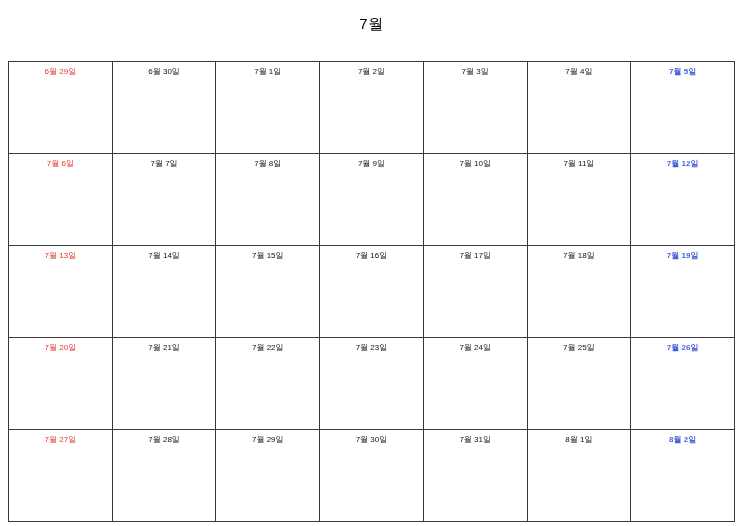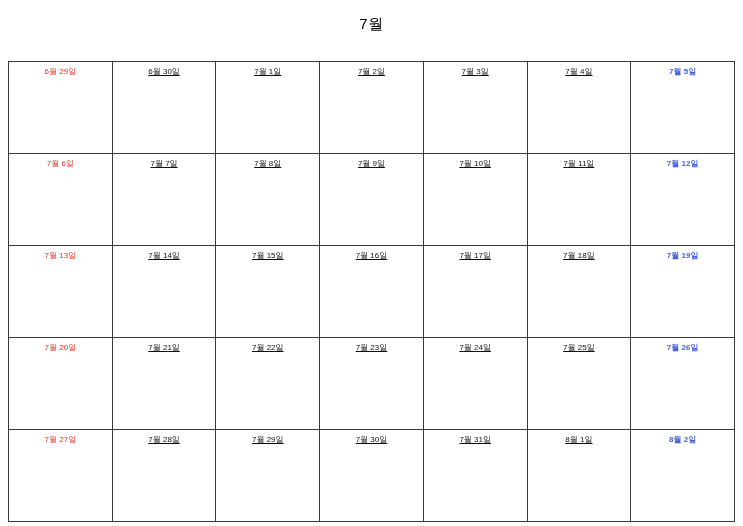--- a/index.html
+++ b/index.html
@@ -51,21 +51,21 @@
   .daynum {
     display: block;
     text-align: center;
     font-size: 8px;
     line-height: 12px;
     padding-top: 4px;
     letter-spacing: 0px;
   }
   .sun  { color: #e8332a; }
   .sat  { color: #4a63d8; font-weight: bold; }
-  .wk   { color: #111111; text-decoration: underline; }
+  .wk   { color: #111111; }
   .cell-body {
     height: 70px;
   }
 </style>
 </head>
 <body>
 
 <div class="page">
 
   <h1 class="title">7월</h1>

